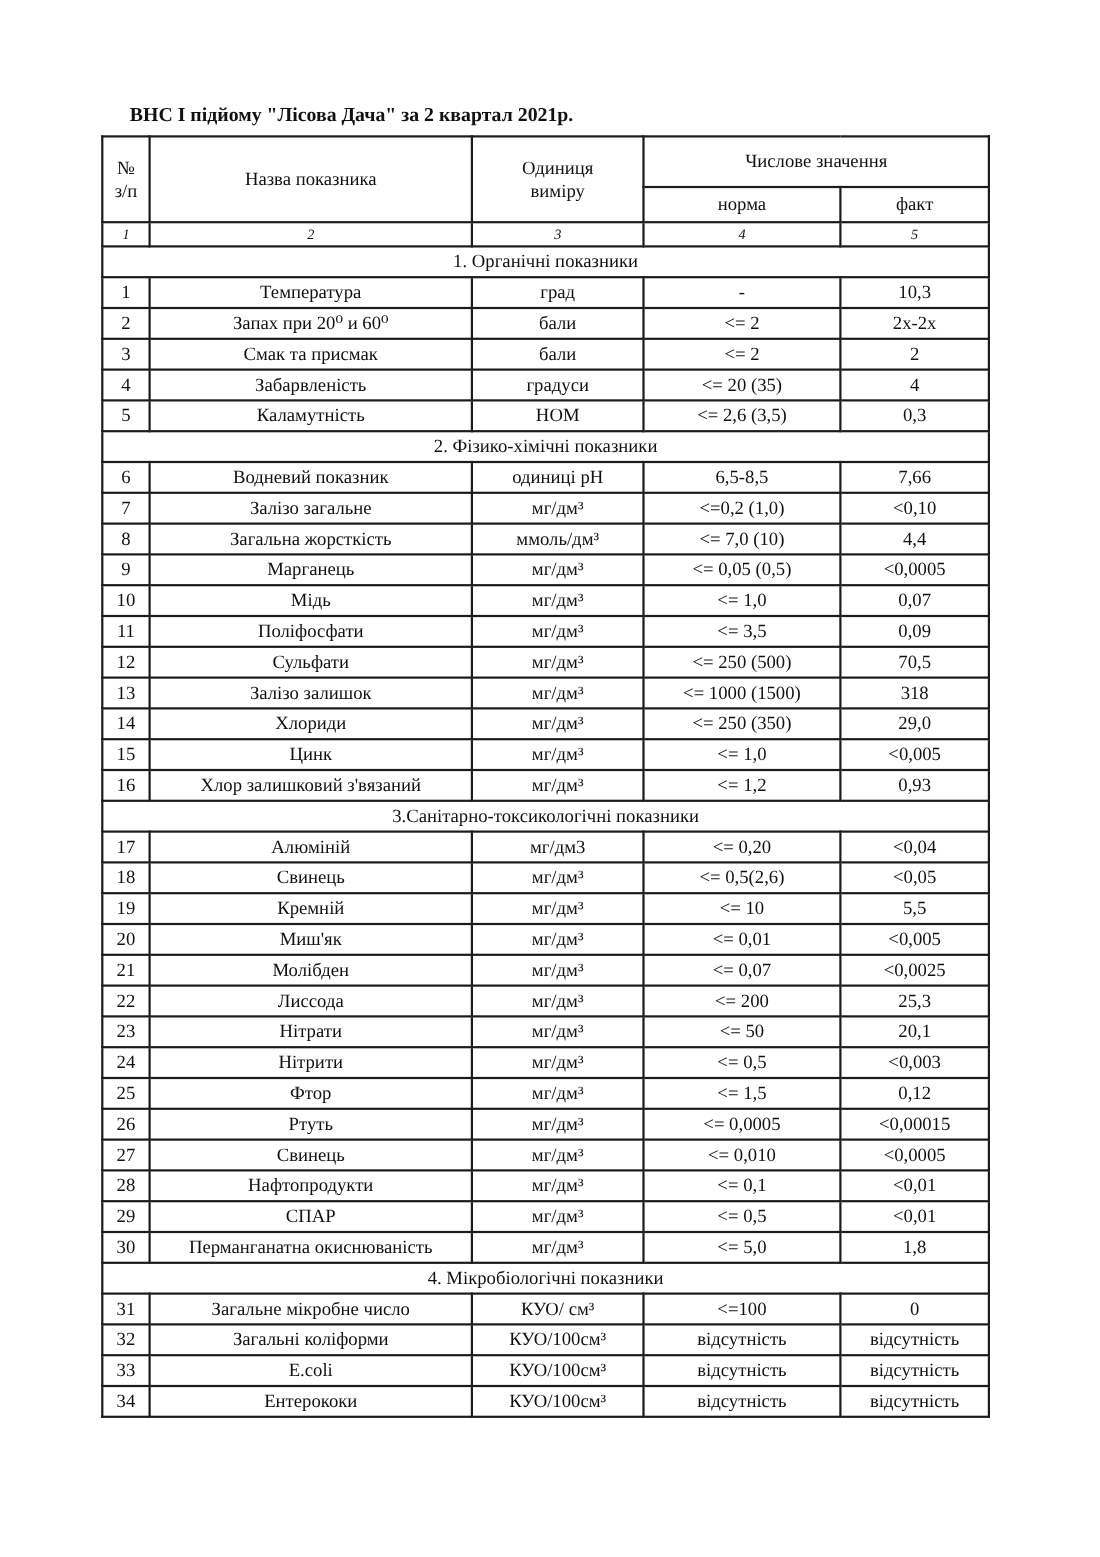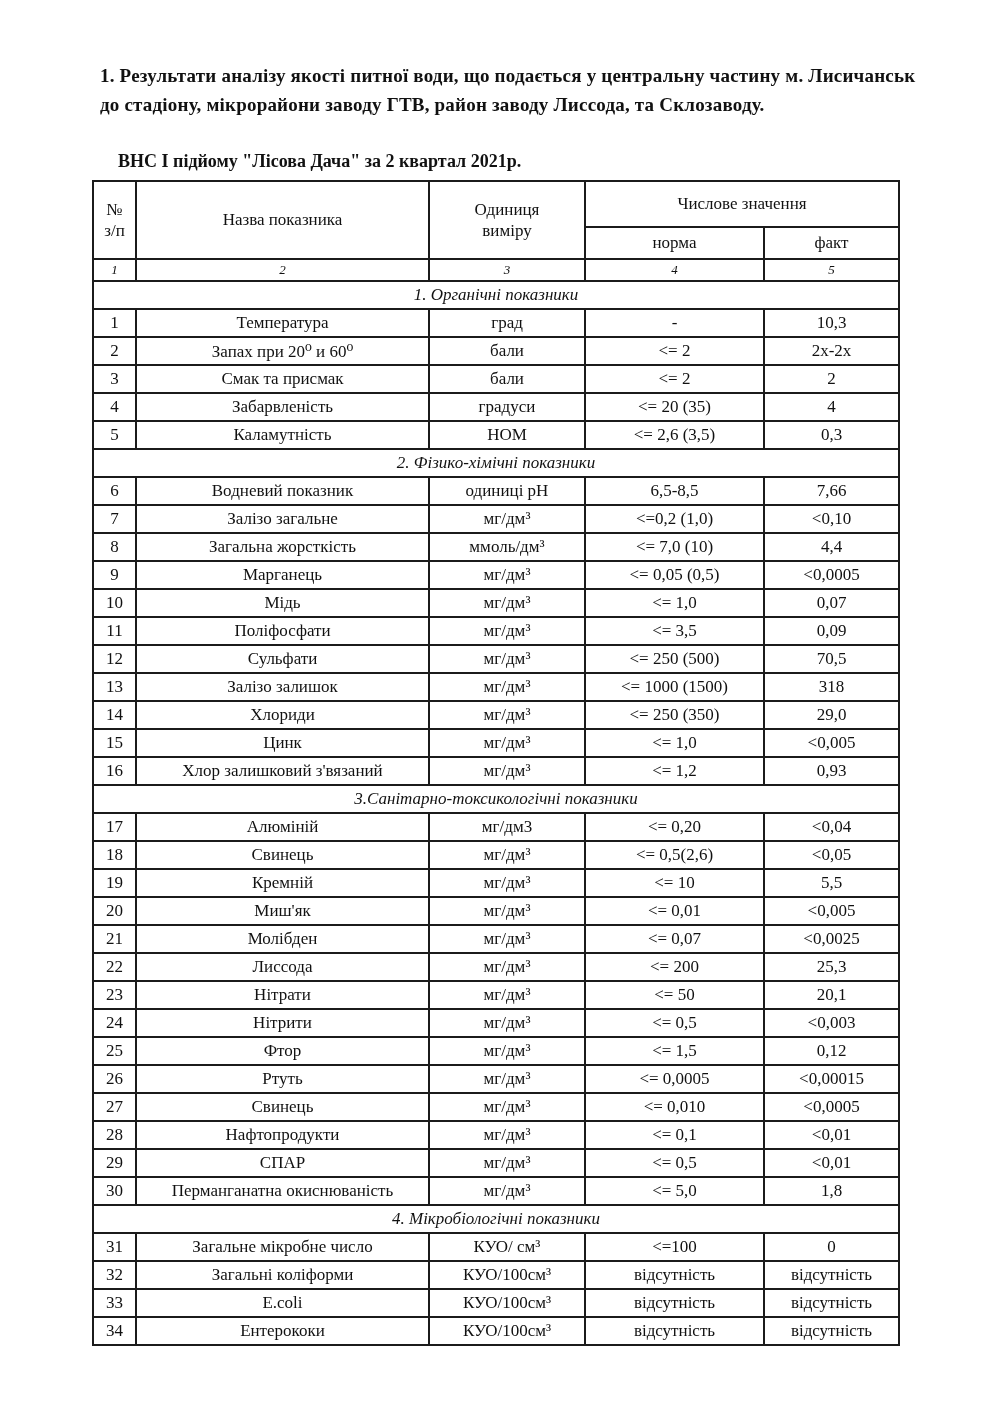--- a/index.html
+++ b/index.html
@@ -53,34 +53,32 @@
   tr.h2 th { height: 30px; margin-top: 44px; }
   tr.index-row td {
     height: 20px;
     font-style: italic;
     font-size: 13px;
     padding: 0;
   }
   tr.section-row td {
     height: 26px;
     text-align: center;
-    font-style: italic;
   }
   tr.data-row { height: 28px; }
   td.c-name {
     text-align: left;
     padding-left: 10px;
   }
 </style>
 </head>
 <body>
 
 <div class="page">
 
-  <p class="heading">1. Результати аналізу якості питної води, що подається у центральну частину м. Лисичанськ до стадіону, мікрорайони заводу ГТВ, район заводу Лиссода, та Склозаводу.</p>
 
   <p class="table-title">ВНС І підйому "Лісова Дача" за 2 квартал 2021р.</p>
 
   <table class="results">
     <colgroup>
       <col style="width:43px">
       <col style="width:293px">
       <col style="width:156px">
       <col style="width:179px">
       <col style="width:135px">

